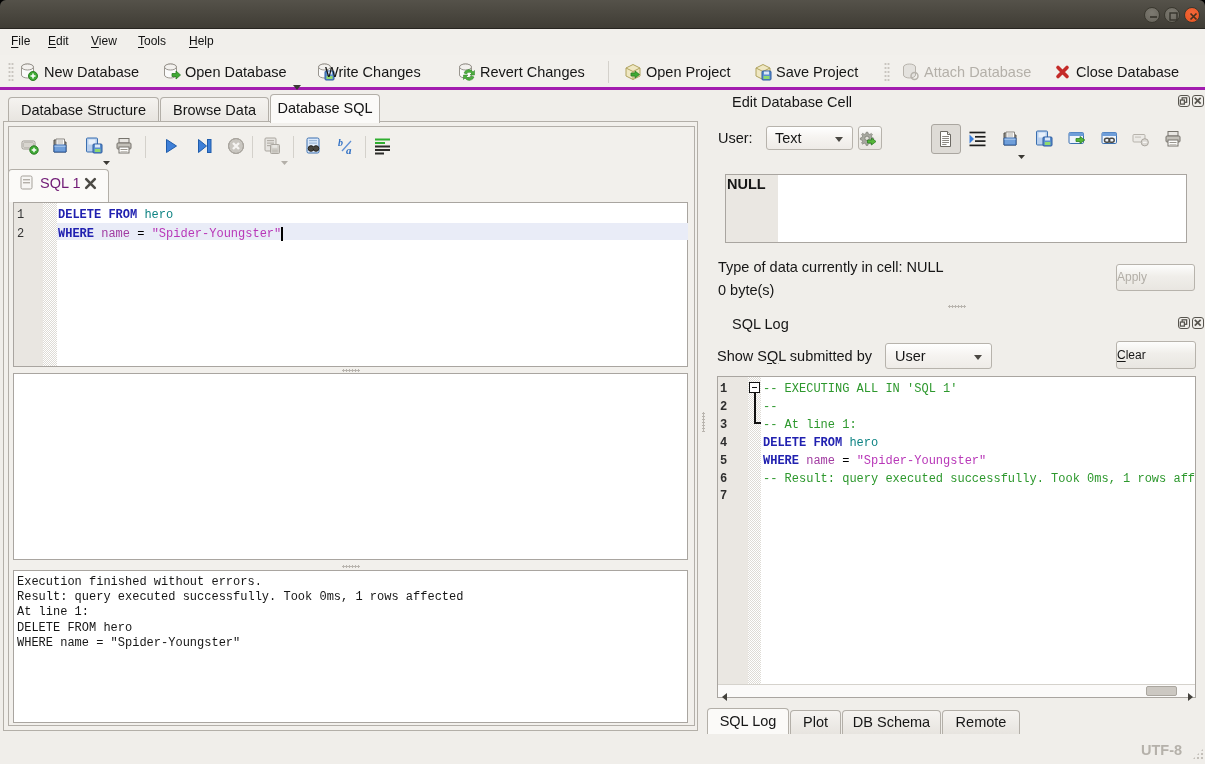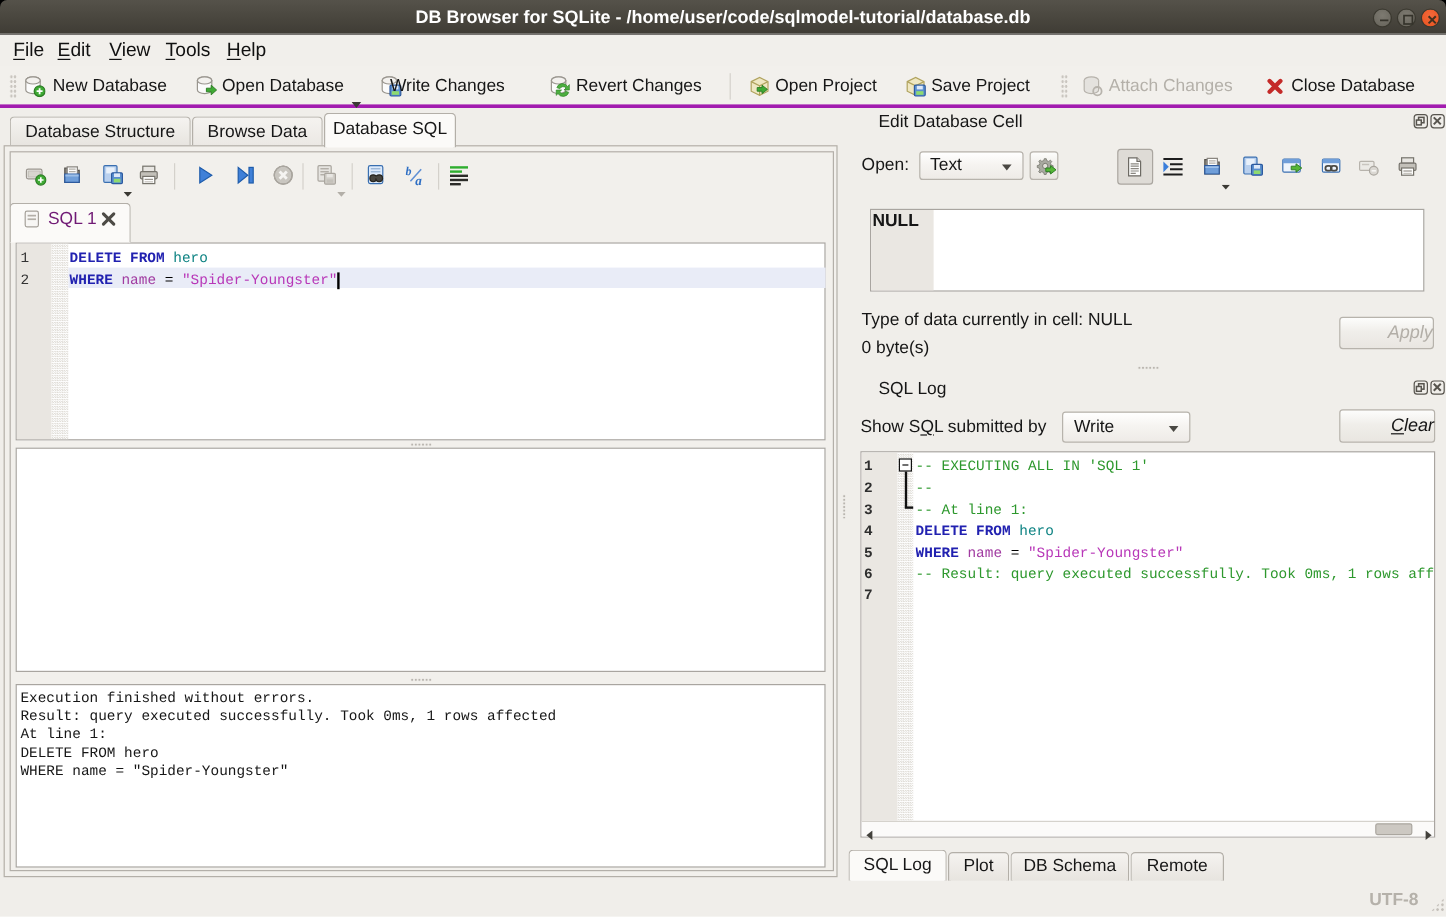--- a/index.html
+++ b/index.html
@@ -13,21 +13,21 @@
 #blackcorners { left:0; top:0; width:1205px; height:8px; background:#000; }
 #titletext { left:0; top:6px; width:1205px; text-align:center; color:#ffffff;
   font-size:15px; font-weight:bold; }
 .winbtn { top:7px; width:16px; height:16px; border-radius:50%; border:1px solid #3a382f; }
 #btnmin  { left:1143.5px; background:radial-gradient(circle at 50% 35%, #7d7a71, #66635a); }
 #btnmax  { left:1163.5px; background:radial-gradient(circle at 50% 35%, #7d7a71, #66635a); }
 #btncls  { left:1183.5px; background:radial-gradient(circle at 50% 35%, #f3683a, #e8531f); }
 .winbtn svg { position:absolute; left:2px; top:2px; }
 
 #menubar { left:0; top:30px; width:1205px; height:25px; background:#f1efeb; }
-.menuitem { position:absolute; top:4px; font-size:16px; color:#111; }
+.menuitem { position:absolute; top:4px; font-size:12px; color:#111; }
 .mn { text-decoration:underline; text-underline-offset:2px; }
 
 #toolbar { left:0; top:55px; width:1205px; height:35px; background:#f2f0ec;
   border-bottom:3px solid #a21caf; }
 .tbitem { position:absolute; top:0; height:34px; font-size:14.5px; color:#161616; }
 .tbitem .lbl { position:absolute; top:8.5px; white-space:nowrap; }
 .tbitem svg { position:absolute; top:8px; }
 .tbsep { position:absolute; top:6px; width:1px; height:22px; background:#d4d1cb; }
 .tbhandle { position:absolute; left:8px; top:7px; width:6px; height:20px;
   background-image:radial-gradient(circle, #c9c5bf 1px, transparent 1.2px);
@@ -47,34 +47,33 @@
 .kw { color:#2121b0; font-weight:bold; }
 .tbl { color:#0e8383; font-weight:normal; }
 .idn { color:#a13ba1; }
 .str { color:#b837b8; }
 .cmt { color:#2d982d; }
 
 .docktitle { position:absolute; font-size:14.5px; color:#161616;margin-left:20px; }
 .dockbtn { position:absolute; width:12px; height:12px; border:1.5px solid #57544e; border-radius:3px; background:transparent; }
 .dockbtn svg { position:absolute; left:0px; top:0px; }
 .qbtn { position:absolute; border:1px solid #b7b3ac; border-radius:3px;
-  background:linear-gradient(#fdfdfc, #f0eeea 45%, #e9e6e1); font-size:15px; color:#161616;
-  text-align:right;font-style:italic; }
+  background:linear-gradient(#fdfdfc, #f0eeea 45%, #e9e6e1); font-size:12px; color:#161616;
+  text-align:left; }
 .qcombo { position:absolute; border:1px solid #b7b3ac; border-radius:3px;
   background:linear-gradient(#ffffff, #f6f4f1 45%, #eeebe7); font-size:14.5px; color:#161616; }
 .qcombo .arrow { position:absolute; right:9px; top:10px; width:0; height:0;
   border-left:4px solid transparent; border-right:4px solid transparent; border-top:5px solid #4a4843; }
 </style>
 </head>
 <body>
 <div id="root">
 
   <div class="abs" id="blackcorners"></div>
   <div class="abs" id="titlebar"></div>
-  <div class="abs" id="titletext">DB Browser for SQLite - /home/user/code/sqlmodel-tutorial/database.db</div>
   <div class="abs winbtn" id="btnmin">
       <svg width="13" height="13">
         <line x1="3" y1="7" x2="10" y2="7" stroke="#35332b" stroke-width="1.6"></line>
       </svg>
     </div>
   <div class="abs winbtn" id="btnmax">
       <svg width="13" height="13">
         <rect x="3" y="3" width="7" height="7" fill="none" stroke="#35332b" stroke-width="1.4"></rect>
       </svg>
     </div>
@@ -158,21 +157,21 @@
         </svg>
         <span class="lbl" style="left:22px">Save Project</span>
       </div>
     <div class="tbhandle" style="left:884px"></div>
     <div class="tbitem disabled" style="left:902px">
         <svg id="ic-attach" width="18" height="18" viewBox="0 0 18 18">
           <ellipse cx="7.5" cy="4" rx="6" ry="3" fill="#e4e2de" stroke="#b7b3ac"></ellipse>
           <path d="M1.5 4 L1.5 12 A6 3 0 0 0 13.5 12 L13.5 4" fill="#e4e2de" stroke="#b7b3ac"></path>
           <circle cx="12.5" cy="13" r="3.5" fill="none" stroke="#b7b3ac" stroke-width="1.5"></circle>
         </svg>
-        <span class="lbl" style="left:22px">Attach Changes</span>
+        <span class="lbl" style="left:22px">Attach Database</span>
       </div>
     <div class="tbitem" style="left:1054px">
         <svg id="ic-closedb" width="18" height="18" viewBox="0 0 18 18">
           <path d="M4 4.5 L13 13.5 M13 4.5 L4 13.5" stroke="#c42a28" stroke-width="3.6" stroke-linecap="round"></path>
         </svg>
         <span class="lbl" style="left:22px">Close Database</span>
       </div>
   </div>
 
   <div class="tab" style="left:8px; top:97px; width:151px; height:25px; line-height:25px;">Database Structure</div>
@@ -302,21 +301,21 @@
         <rect x="3.5" y="2" width="5" height="5" fill="none" stroke="#57544e" stroke-width="1.4"></rect>
         <rect x="1.5" y="4.5" width="4.5" height="4.5" fill="#f1efeb" stroke="#57544e" stroke-width="1.4"></rect>
       </svg>
     </div>
   <div class="dockbtn" style="left:1192px; top:95px;">
       <svg width="9" height="9" viewBox="0 0 10 10">
         <path d="M2 2 L8.5 8.5 M8.5 2 L2 8.5" stroke="#57544e" stroke-width="1.9"></path>
       </svg>
     </div>
 
-  <div class="abs" style="left:718px; top:130px; font-size:14.5px; color:#161616;">Open:</div>
+  <div class="abs" style="left:718px; top:130px; font-size:14.5px; color:#161616;">User:</div>
   <div class="qcombo" style="left:766px; top:126px; width:87px; height:24px;">
       <span style="position:absolute; left:8px; top:3px;">Text</span>
       <span class="arrow"></span>
     </div>
   <div class="qbtn" style="left:858px; top:126px; width:24px; height:24px;"><svg id="ic-gear" width="18" height="18" viewBox="0 0 18 18" style="margin-top:2.5px;">
         <g fill="#a8a9a0" stroke="#76776e" stroke-width="0.8">
           <path d="M7 1.5 L9 1.5 L9.5 3.5 L11.5 4.3 L13.2 3 L14.6 4.4 L13.3 6.1 L14.1 8.1 L16 8.6 L16 10.6 L14 11.1 L13.2 13.1 L14.5 14.8 L13.1 16.2 L11.4 14.9 L9.4 15.7 L8.9 17.6 L6.9 17.6 L6.4 15.6 L4.4 14.8 L2.7 16.1 L1.3 14.7 L2.6 13 L1.8 11 L-0.1 10.5 L-0.1 8.5 L1.9 8 L2.7 6 L1.4 4.3 L2.8 2.9 L4.5 4.2 L6.5 3.4 Z" transform="scale(0.82) translate(1.8,1.2)"></path>
           <circle cx="8" cy="8.3" r="2.2" fill="#e3e1db"></circle>
         </g>
         <path d="M8.5 10 L12.5 10 L12.5 8 L17 11.5 L12.5 15 L12.5 13 L8.5 13 Z" fill="#55b637" stroke="#2c7d24" stroke-width="0.8"></path>
@@ -405,21 +404,21 @@
       </svg>
     </div>
   <div class="dockbtn" style="left:1192px; top:317px;">
       <svg width="9" height="9" viewBox="0 0 10 10">
         <path d="M2 2 L8.5 8.5 M8.5 2 L2 8.5" stroke="#57544e" stroke-width="1.9"></path>
       </svg>
     </div>
 
   <div class="abs" style="left:717px; top:348px; font-size:14.5px; color:#161616;">Show S<span class="mn">Q</span>L submitted by</div>
   <div class="qcombo" style="left:885px; top:343px; width:107px; height:26px;">
-      <span style="position:absolute; left:9px; top:4px;">Write</span>
+      <span style="position:absolute; left:9px; top:4px;">User</span>
       <span class="arrow" style="top:11px;"></span>
     </div>
   <div class="qbtn" style="left:1116px; top:341px; width:80px; height:28px; line-height:26px;"><span class="mn">C</span>lear</div>
 
   <div class="frame" style="left:717px; top:376px; width:479px; height:322px;"></div>
   <div class="abs" style="left:718px; top:377px; width:30px; height:307px; background:#eae7e2;"></div>
   <div class="abs hatch" style="left:748px; top:377px; width:13px; height:307px;"></div>
   <div class="abs mono" style="left:720px; top:381px; color:#2e2e2e; font-weight:bold; line-height:17.9px;">1<br>2<br>3<br>4<br>5<br>6<br>7</div>
   <div class="abs mono" style="left:763px; top:381px; line-height:17.9px; white-space:pre; width:432px; overflow:hidden;"><span class="cmt">-- EXECUTING ALL IN 'SQL 1'</span><br><span class="cmt">--</span><br><span class="cmt">-- At line 1:</span><br><span class="kw">DELETE FROM</span> <span class="tbl">hero</span><br><span class="kw">WHERE</span> <span class="idn">name</span> = <span class="str">"Spider-Youngster"</span><br><span class="cmt">-- Result: query executed successfully. Took 0ms, 1 rows affected</span><br></div>
 

